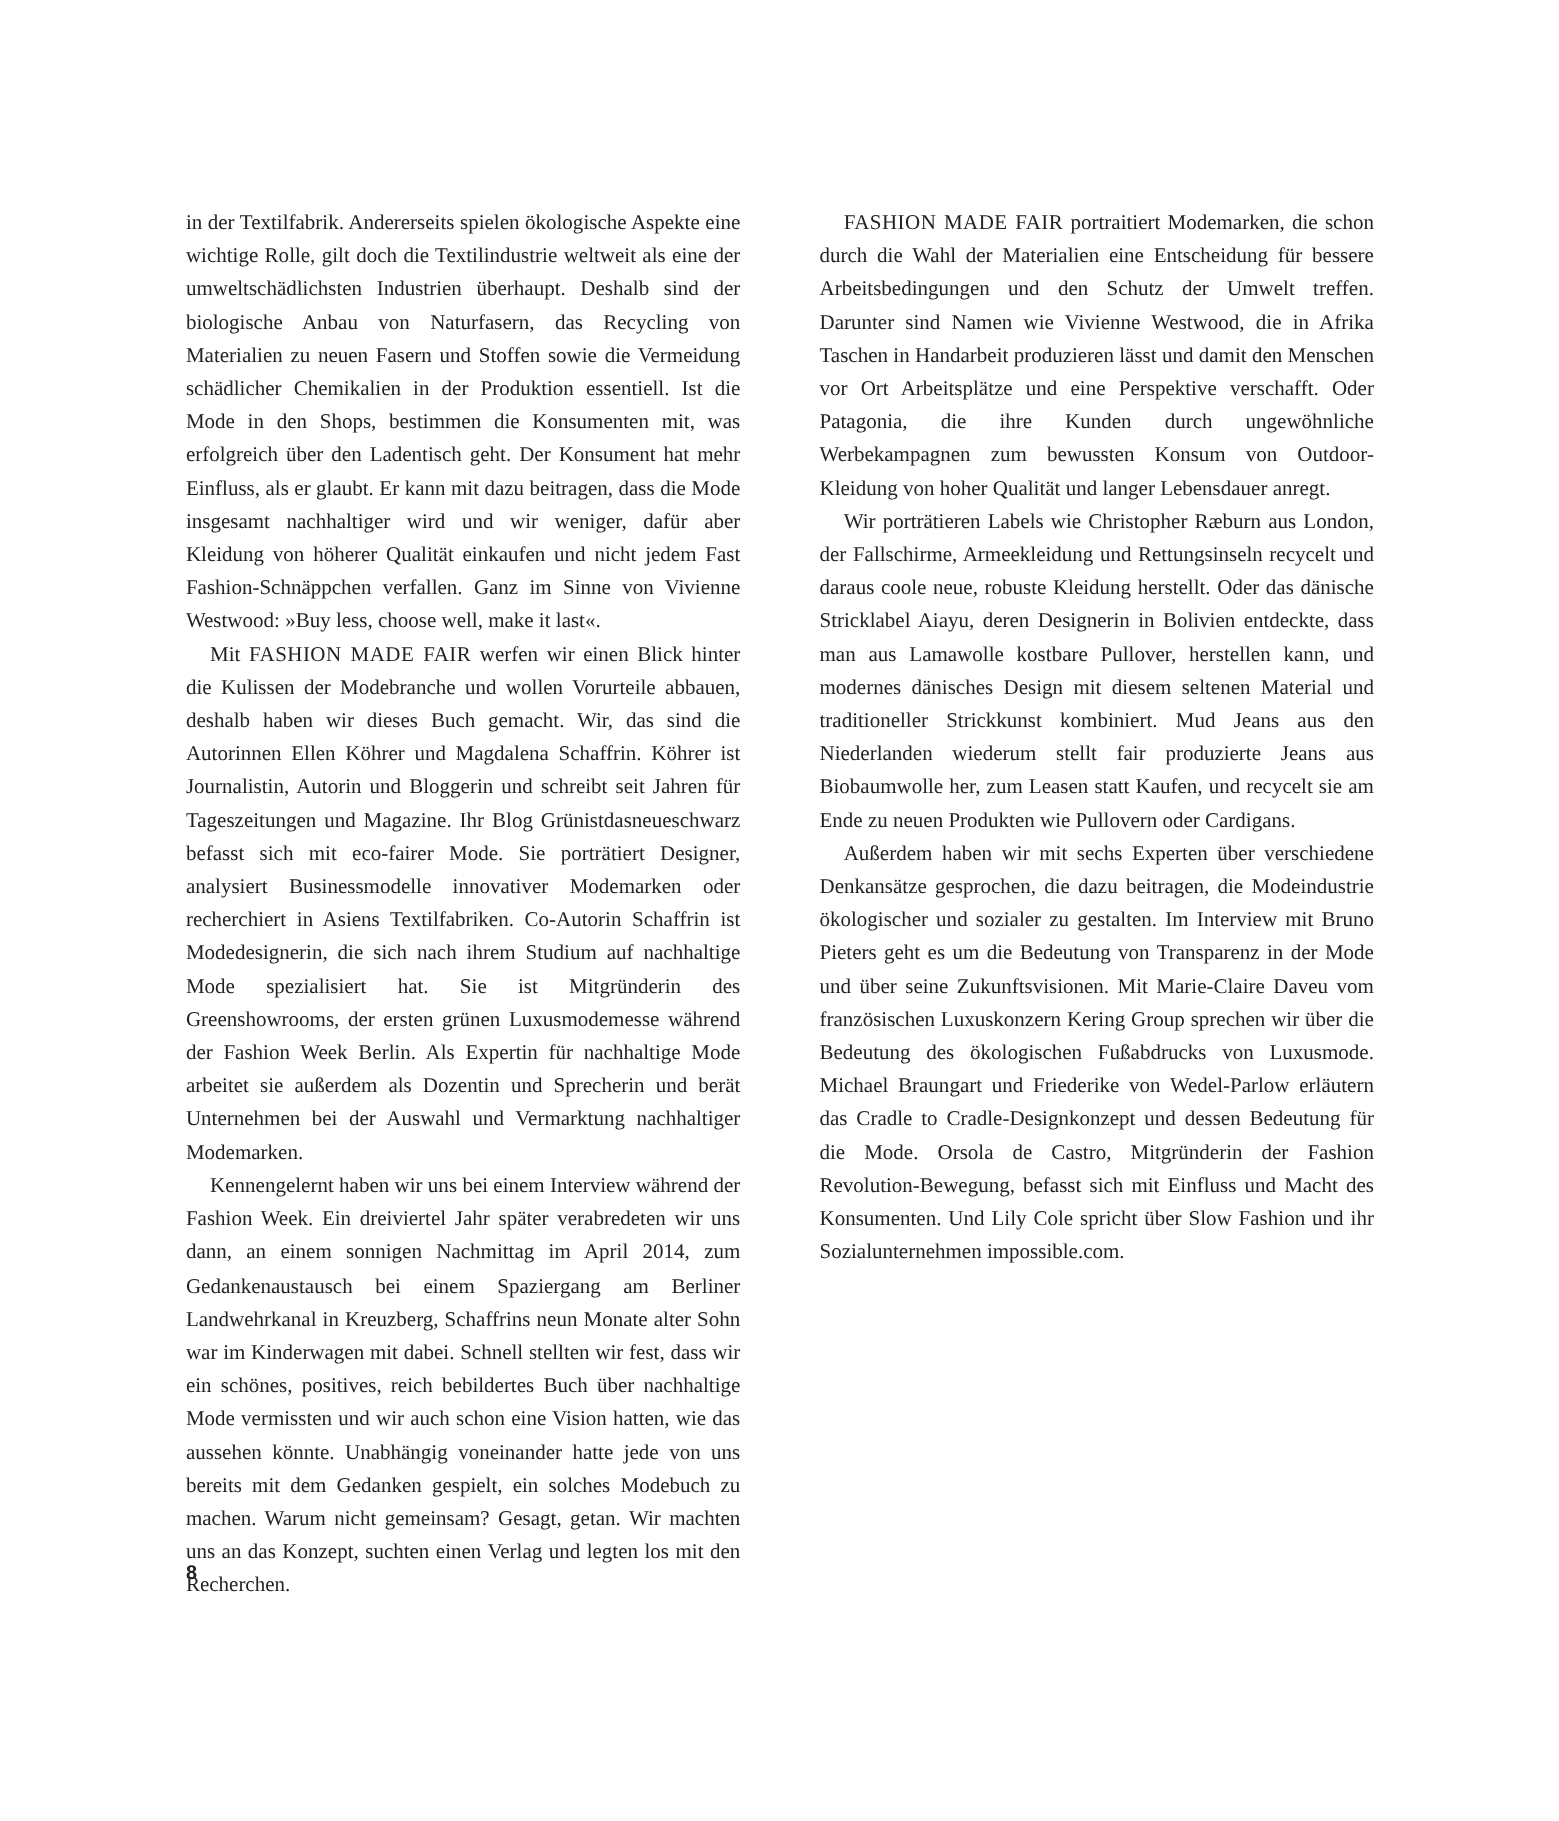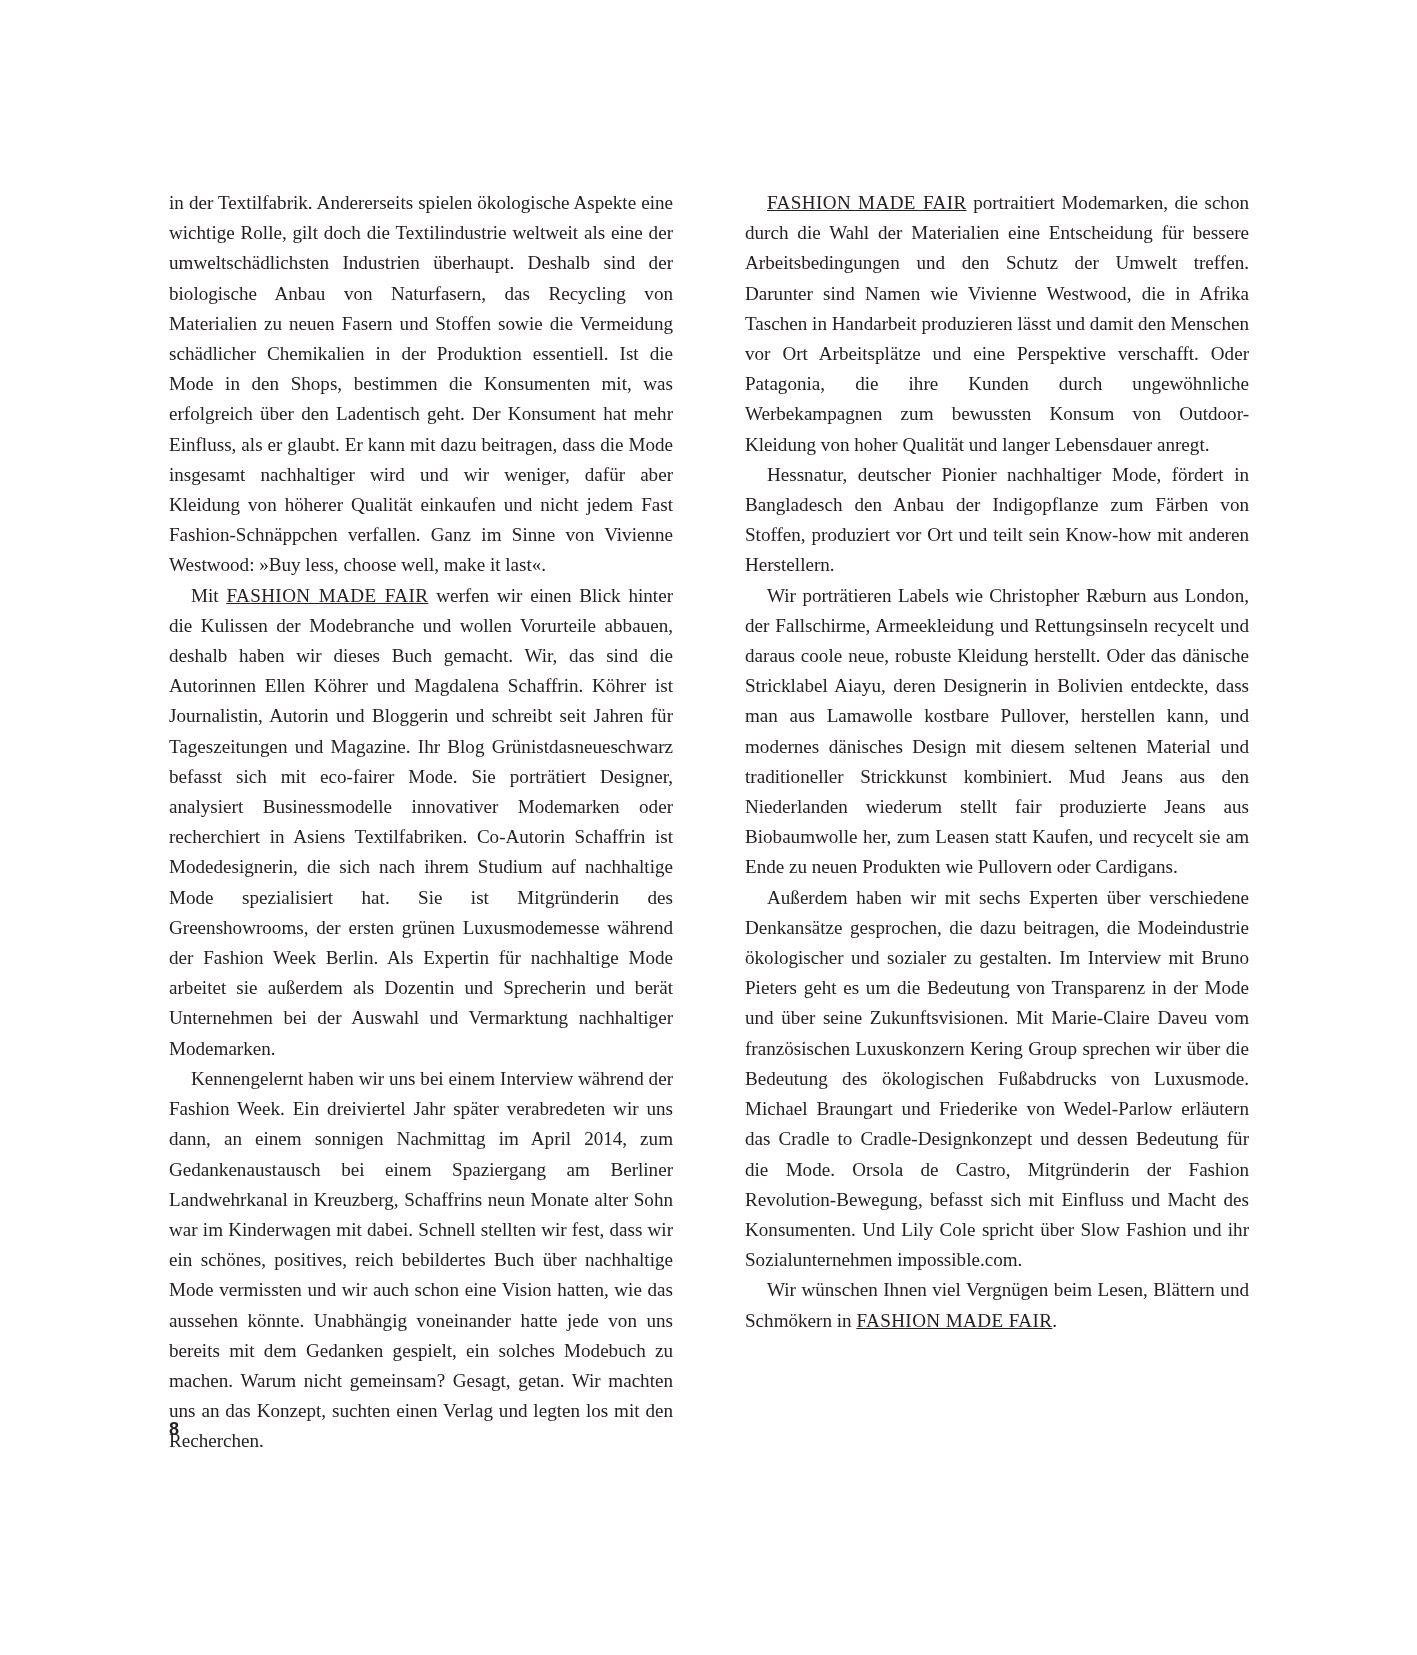--- a/index.html
+++ b/index.html
@@ -41,21 +41,20 @@
     text-justify: inter-word;
     color: #262022;
     hyphens: manual;
   }
   p.indent {
     text-indent: 22px;
   }
   .sc {
     font-variant: small-caps;
     letter-spacing: 0.4px;
-    text-decoration: underline;
   }
   .folio {
     position: absolute;
     left: 169px;
     top: 1418px;
     font-size: 18px;
     line-height: 22px;
     color: #262022;
     font-family: "Liberation Sans", sans-serif;
     font-weight: bold;
@@ -69,23 +68,21 @@
   <div class="columns">
 
     <div class="column">
       <p>in der Textilfabrik. Andererseits spielen ökologische Aspekte eine wichtige Rolle, gilt doch die Textilindustrie weltweit als eine der umweltschädlichsten Industrien überhaupt. Deshalb sind der biologische Anbau von Naturfasern, das Recycling von Materialien zu neuen Fasern und Stoffen sowie die Vermeidung schädlicher Chemikalien in der Produktion essentiell. Ist die Mode in den Shops, bestimmen die Konsumenten mit, was erfolgreich über den Ladentisch geht. Der Konsument hat mehr Einfluss, als er glaubt. Er kann mit dazu beitragen, dass die Mode insgesamt nachhaltiger wird und wir weniger, dafür aber Kleidung von höherer Qualität einkaufen und nicht jedem Fast Fashion-Schnäppchen verfallen. Ganz im Sinne von Vivienne Westwood: »Buy less, choose well, make it last«.</p>
       <p class="indent">Mit <span class="sc">FASHION MADE FAIR</span> werfen wir einen Blick hinter die Kulissen der Modebranche und wollen Vorurteile abbauen, deshalb haben wir dieses Buch gemacht. Wir, das sind die Autorinnen Ellen Köhrer und Magdalena Schaffrin. Köhrer ist Journalistin, Autorin und Bloggerin und schreibt seit Jahren für Tageszeitungen und Magazine. Ihr Blog Grünistdasneueschwarz befasst sich mit eco-fairer Mode. Sie porträtiert Designer, analysiert Businessmodelle innovativer Modemarken oder recherchiert in Asiens Textilfabriken. Co-Autorin Schaffrin ist Modedesignerin, die sich nach ihrem Studium auf nachhaltige Mode spezialisiert hat. Sie ist Mitgründerin des Greenshowrooms, der ersten grünen Luxusmodemesse während der Fashion Week Berlin. Als Expertin für nachhaltige Mode arbeitet sie außerdem als Dozentin und Sprecherin und berät Unternehmen bei der Auswahl und Vermarktung nachhaltiger Modemarken.</p>
       <p class="indent">Kennengelernt haben wir uns bei einem Interview während der Fashion Week. Ein dreiviertel Jahr später verabredeten wir uns dann, an einem sonnigen Nachmittag im April 2014, zum Gedankenaustausch bei einem Spaziergang am Berliner Landwehrkanal in Kreuzberg, Schaffrins neun Monate alter Sohn war im Kinderwagen mit dabei. Schnell stellten wir fest, dass wir ein schönes, positives, reich bebildertes Buch über nachhaltige Mode vermissten und wir auch schon eine Vision hatten, wie das aussehen könnte. Unabhängig voneinander hatte jede von uns bereits mit dem Gedanken gespielt, ein solches Modebuch zu machen. Warum nicht gemeinsam? Gesagt, getan. Wir machten uns an das Konzept, suchten einen Verlag und legten los mit den Recherchen.</p>
     </div>
 
     <div class="column">
       <p class="indent"><span class="sc">FASHION MADE FAIR</span> portraitiert Modemarken, die schon durch die Wahl der Materialien eine Entscheidung für bessere Arbeitsbedingungen und den Schutz der Umwelt treffen. Darunter sind Namen wie Vivienne Westwood, die in Afrika Taschen in Handarbeit produzieren lässt und damit den Menschen vor Ort Arbeitsplätze und eine Perspektive verschafft. Oder Patagonia, die ihre Kunden durch ungewöhnliche Werbekampagnen zum bewussten Konsum von Outdoor-Kleidung von hoher Qualität und langer Lebensdauer anregt.</p>
-      <p class="indent">Hessnatur, deutscher Pionier nachhaltiger Mode, fördert in Bangladesch den Anbau der Indigopflanze zum Färben von Stoffen, produziert vor Ort und teilt sein Know-how mit anderen Herstellern.</p>
       <p class="indent">Wir porträtieren Labels wie Christopher Ræburn aus London, der Fallschirme, Armeekleidung und Rettungsinseln recycelt und daraus coole neue, robuste Kleidung herstellt. Oder das dänische Stricklabel Aiayu, deren Designerin in Bolivien entdeckte, dass man aus Lamawolle kostbare Pullover, herstellen kann, und modernes dänisches Design mit diesem seltenen Material und traditioneller Strickkunst kombiniert. Mud Jeans aus den Niederlanden wiederum stellt fair produzierte Jeans aus Biobaumwolle her, zum Leasen statt Kaufen, und recycelt sie am Ende zu neuen Produkten wie Pullovern oder Cardigans.</p>
       <p class="indent">Außerdem haben wir mit sechs Experten über verschiedene Denkansätze gesprochen, die dazu beitragen, die Modeindustrie ökologischer und sozialer zu gestalten. Im Interview mit Bruno Pieters geht es um die Bedeutung von Transparenz in der Mode und über seine Zukunftsvisionen. Mit Marie-Claire Daveu vom französischen Luxuskonzern Kering Group sprechen wir über die Bedeutung des ökologischen Fußabdrucks von Luxusmode. Michael Braungart und Friederike von Wedel-Parlow erläutern das Cradle to Cradle-Designkonzept und dessen Bedeutung für die Mode. Orsola de Castro, Mitgründerin der Fashion Revolution-Bewegung, befasst sich mit Einfluss und Macht des Konsumenten. Und Lily Cole spricht über Slow Fashion und ihr Sozialunternehmen impossible.com.</p>
-      <p class="indent">Wir wünschen Ihnen viel Vergnügen beim Lesen, Blättern und Schmökern in <span class="sc">FASHION MADE FAIR</span>.</p>
     </div>
 
   </div>
 
   <div class="folio">8</div>
 
 </div>
 
 </body></html>

